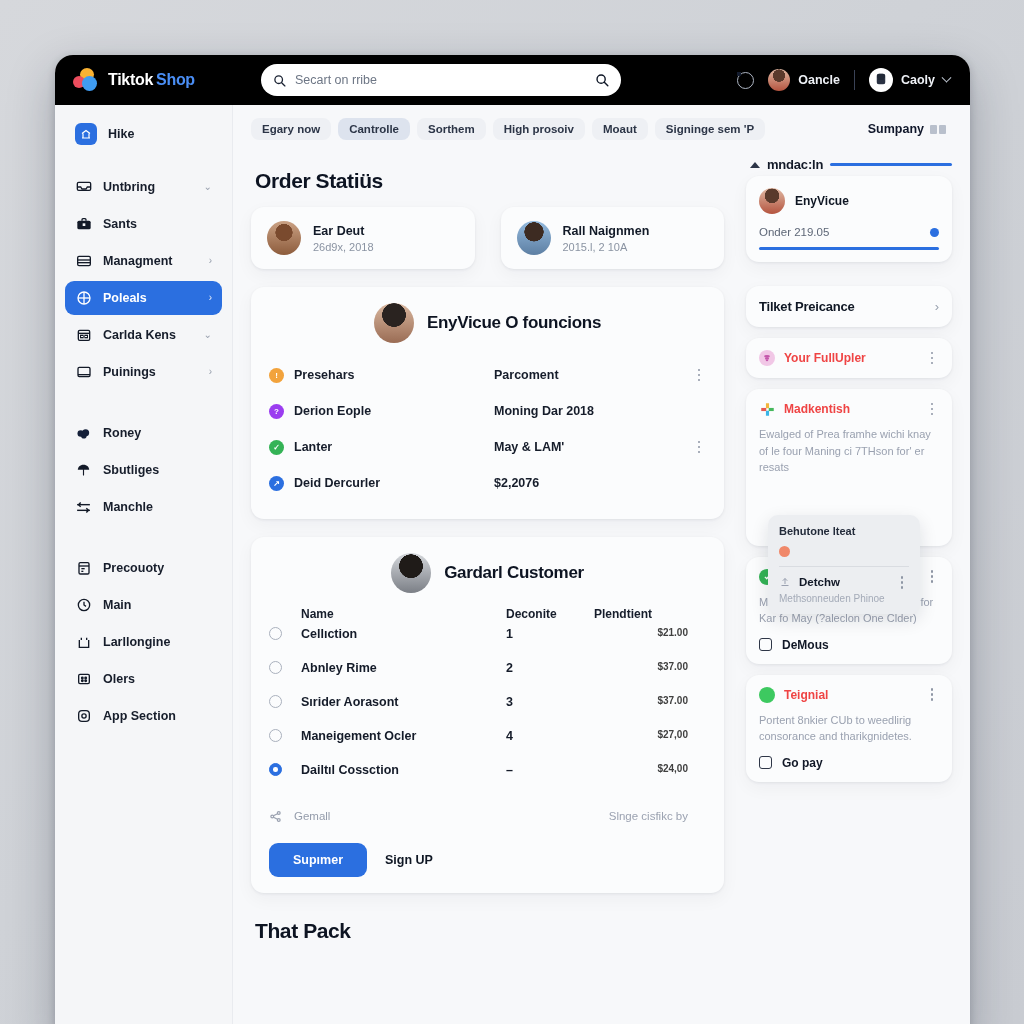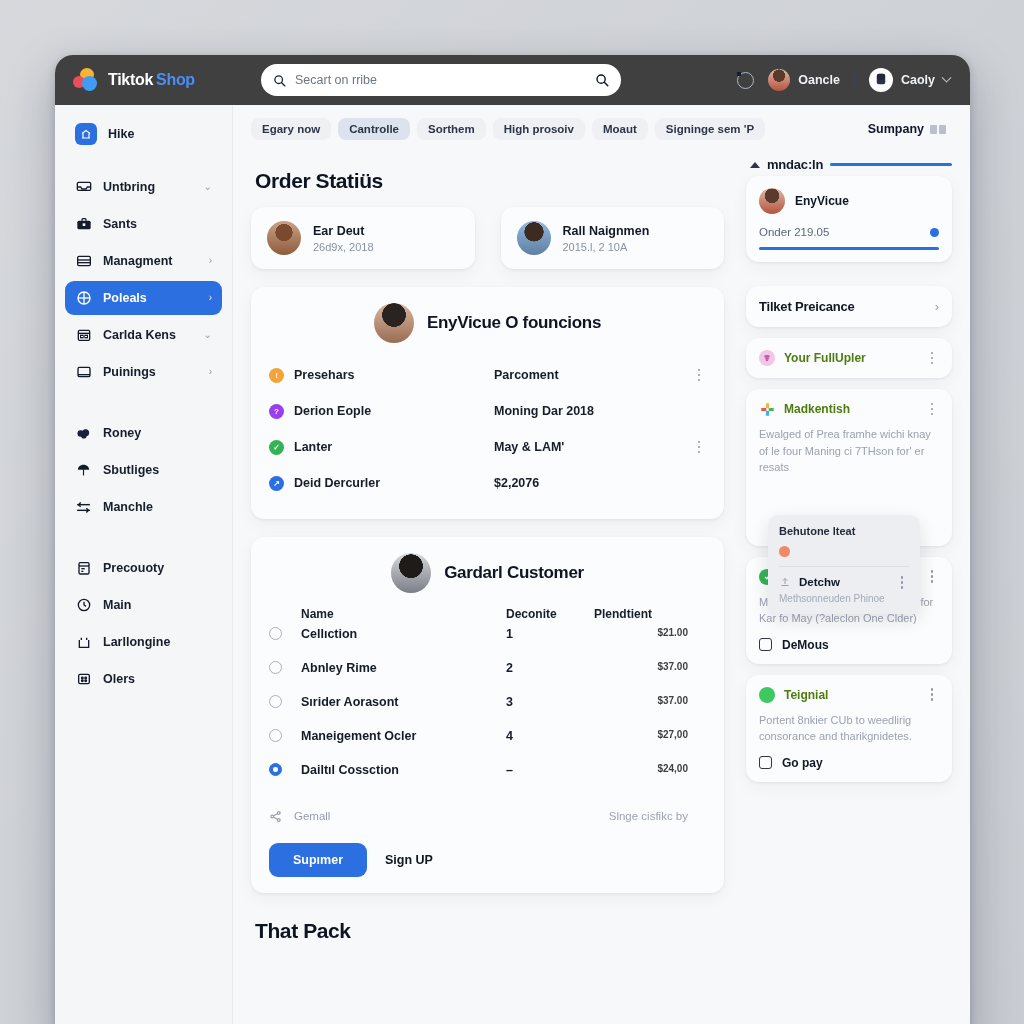--- a/index.html
+++ b/index.html
@@ -18,21 +18,21 @@
     width: 915px; height: 985px;
     background: #f7f8fa;
     border-radius: 18px 18px 0 0;
     overflow: hidden;
     box-shadow: 0 18px 48px rgba(22,28,45,.28), 0 2px 8px rgba(22,28,45,.18);
     display: flex; flex-direction: column;
   }
 
   
   .topbar {
-    height: 50px; background: #404040; flex: 0 0 50px;
+    height: 50px; background: #000000; flex: 0 0 50px;
     display: flex; align-items: center; padding: 0 16px 0 18px;
     position: relative; z-index: 20;
   }
   .brand { display: flex; align-items: center; gap: 9px; width: 178px; flex: 0 0 178px; }
   .logo-mark { position: relative; width: 26px; height: 24px; flex: 0 0 26px; }
   .logo-mark i { position: absolute; border-radius: 50%; display: block; }
   .lm-a { width: 14px; height: 13px; background: #f9b233; left: 7px; top: 0; }
   .lm-b { width: 12px; height: 12px; background: #ec4d5e; left: 0; top: 8px; }
   .lm-c { width: 15px; height: 15px; background: #3f9cf2; left: 9px; top: 8px; }
   .brand-text { font-size: 16px; font-weight: 700; letter-spacing: -.3px; line-height: 1; }
@@ -174,21 +174,21 @@
   .s-prog-row .lb { font-size: 11.5px; color: #5d6询; color:#5e6777; flex:1; }
   .s-prog-row .bluedot { width: 9px; height: 9px; border-radius: 50%; background: #2b6fe0; }
   .progress { height: 3px; background: #2b6fe0; border-radius: 2px; margin-top: 9px; }
 
   .rowcard { padding: 13px; display: flex; align-items: center; margin-bottom: 11px; }
   .rowcard .rt { font-size: 13px; font-weight: 700; color: #0f1724; letter-spacing: -.2px; }
   .rowcard .arr { margin-left: auto; color: #98a0ae; font-size: 13px; }
 
   .icard { padding: 12px 13px; margin-bottom: 11px; }
   .ic-head { display: flex; align-items: center; gap: 9px; }
-  .ic-head .ttl { font-size: 12px; font-weight: 700; color: #4d7c0f; }
+  .ic-head .ttl { font-size: 12px; font-weight: 700; color: #ef4444; }
   .ic-head .kebab { margin-left: auto; }
   .ic-body { font-size: 11px; color: #9aa1b0; line-height: 1.5; margin-top: 9px; }
   .ic-check { display: flex; align-items: center; gap: 10px; margin-top: 11px; }
   .cbox { width: 13px; height: 13px; border: 1.7px solid #2e3647; border-radius: 3px; flex: 0 0 13px; }
   .ic-check .cl { font-size: 12px; font-weight: 700; color: #111827; }
 
   .badge { width: 16px; height: 16px; border-radius: 50%; flex: 0 0 16px; display:flex; align-items:center; justify-content:center; }
 
   
   .popup {
@@ -404,20 +404,29 @@
             <svg class="i" width="16" height="16" viewBox="0 0 24 24" fill="none" stroke="#131a28" stroke-width="2">
                 <rect x="4" y="5" width="16" height="14" rx="2"></rect>
                 <circle cx="9.5" cy="10.5" r="1.2" fill="#131a28"></circle>
                 <circle cx="14.5" cy="10.5" r="1.2" fill="#131a28"></circle>
                 <circle cx="9.5" cy="14.5" r="1.2" fill="#131a28"></circle>
                 <circle cx="14.5" cy="14.5" r="1.2" fill="#131a28"></circle>
               </svg>
           </span>
           <span class="lbl">Olers</span>
         </div>
+        <div class="nav-item">
+          <span class="nic">
+            <svg class="i" width="16" height="16" viewBox="0 0 24 24" fill="none" stroke="#131a28" stroke-width="2">
+                <rect x="4" y="4" width="16" height="16" rx="5"></rect>
+                <circle cx="12" cy="12" r="3.2"></circle>
+              </svg>
+          </span>
+          <span class="lbl">App Section</span>
+        </div>
       </div>
 
       <div class="content">
 
         <div class="pillbar">
           <div class="pill">Egary now</div>
           <div class="pill sel">Cantrolle</div>
           <div class="pill">Sorthem</div>
           <div class="pill">High prosoiv</div>
           <div class="pill">Moaut</div>

